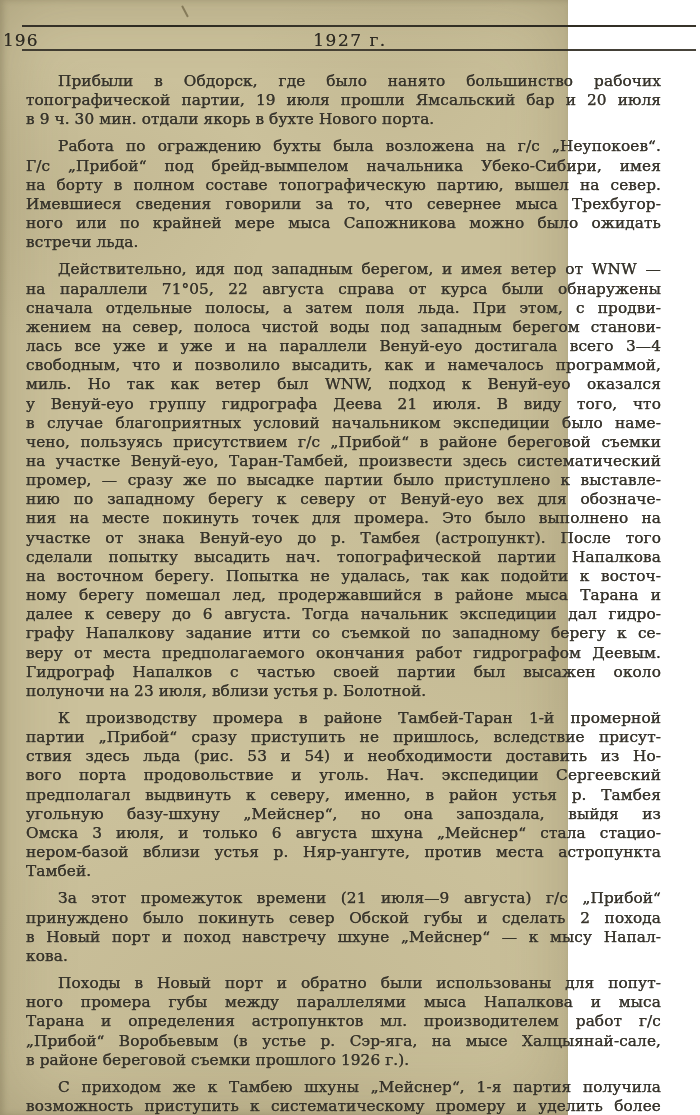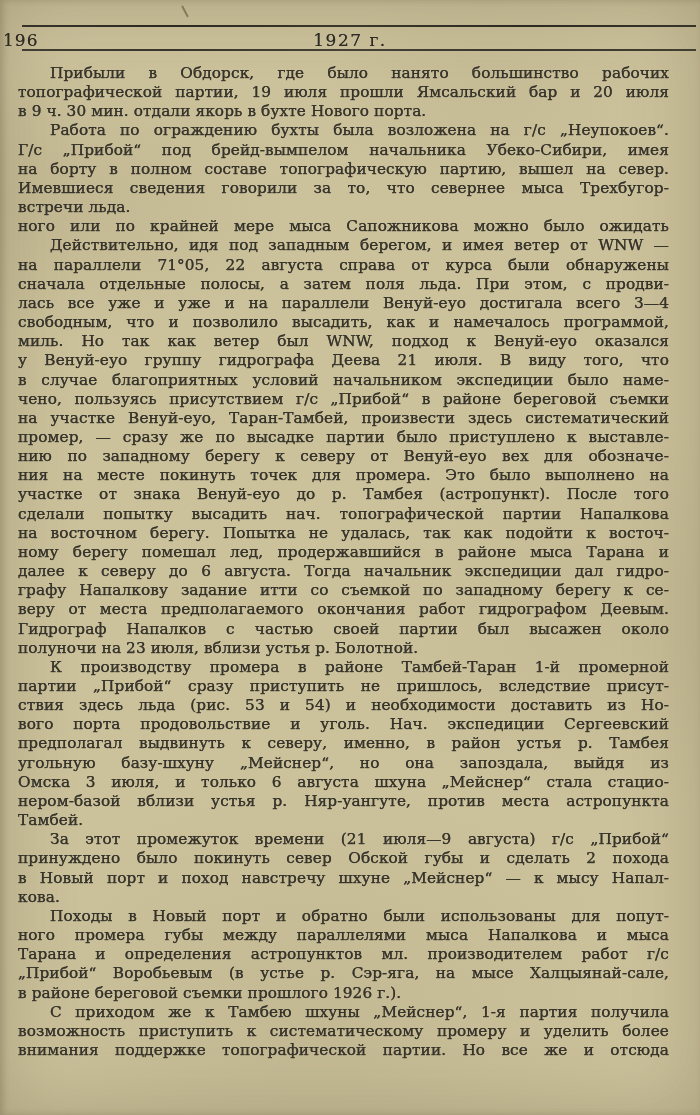--- a/index.html
+++ b/index.html
@@ -3,21 +3,21 @@
 <meta charset="utf-8">
 <style>
   html, body { margin: 0; padding: 0; }
   body {
     width: 700px; height: 1115px;
     font-family: "DejaVu Serif", serif;
     overflow: hidden;
   }
   .page {
     position: relative;
-    width: 700px; height: 1115px;
+    width: 568px; height: 1115px;
     background:
       radial-gradient(ellipse 320px 220px at 12% 18%, rgba(118,104,68,0.10), transparent 65%),
       radial-gradient(ellipse 420px 320px at 88% 55%, rgba(122,108,72,0.08), transparent 65%),
       radial-gradient(ellipse 520px 380px at 45% 92%, rgba(112,98,62,0.09), transparent 65%),
       radial-gradient(ellipse 260px 180px at 70% 8%, rgba(124,110,74,0.08), transparent 65%),
       #cbc19b;
     box-shadow: inset 0 0 75px rgba(90,79,48,0.28), inset 3px 0 6px rgba(80,70,42,0.25);
   }
   .scratch {
     position: absolute; left: 184px; top: 5px;
@@ -46,21 +46,21 @@
   }
   
   .text-block {
     position: absolute; left: 18px; top: 64px; width: 651px;
     color: #37342c;
     font-size: 15.3px;
     letter-spacing: 0.1px;
     text-shadow: 0 0 0.6px rgba(55,52,44,0.75);
     -webkit-text-stroke: 0.25px rgba(55,52,44,0.85);
   }
-  .para { margin: 0; }
+  .para { margin: 8px; }
   .line {
     line-height: 19.16px;
     height: 19.16px;
     text-align: justify;
     text-align-last: justify;
     overflow: visible;
   }
   .line.first { text-indent: 32px; }
   .line.end   { text-align-last: left; }
 </style>
@@ -81,27 +81,28 @@
       <div class="para">
         <div class="line first">Прибыли в Обдорск, где было нанято большинство рабочих</div>
         <div class="line">топографической партии, 19 июля прошли Ямсальский бар и 20 июля</div>
         <div class="line end">в 9 ч. 30 мин. отдали якорь в бухте Нового порта.</div>
       </div>
       <div class="para">
         <div class="line first">Работа по ограждению бухты была возложена на г/с „Неупокоев“.</div>
         <div class="line">Г/с „Прибой“ под брейд-вымпелом начальника Убеко-Сибири, имея</div>
         <div class="line">на борту в полном составе топографическую партию, вышел на север.</div>
         <div class="line">Имевшиеся сведения говорили за то, что севернее мыса Трехбугор-</div>
+        <div class="line">ного или по крайней мере мыса Сапожникова можно было ожидать</div>
         <div class="line end">встречи льда.</div>
-        <div class="line">ного или по крайней мере мыса Сапожникова можно было ожидать</div>
       </div>
       <div class="para">
         <div class="line first">Действительно, идя под западным берегом, и имея ветер от WNW —</div>
         <div class="line">на параллели 71°05, 22 августа справа от курса были обнаружены</div>
         <div class="line">сначала отдельные полосы, а затем поля льда. При этом, с продви-</div>
+        <div class="line">жением на север, полоса чистой воды под западным берегом станови-</div>
         <div class="line">лась все уже и уже и на параллели Венуй-еуо достигала всего 3—4</div>
         <div class="line">свободным, что и позволило высадить, как и намечалось программой,</div>
         <div class="line">миль. Но так как ветер был WNW, подход к Венуй-еуо оказался</div>
         <div class="line">у Венуй-еуо группу гидрографа Деева 21 июля. В виду того, что</div>
         <div class="line">в случае благоприятных условий начальником экспедиции было наме-</div>
         <div class="line">чено, пользуясь присутствием г/с „Прибой“ в районе береговой съемки</div>
         <div class="line">на участке Венуй-еуо, Таран-Тамбей, произвести здесь систематический</div>
         <div class="line">промер, — сразу же по высадке партии было приступлено к выставле-</div>
         <div class="line">нию по западному берегу к северу от Венуй-еуо вех для обозначе-</div>
         <div class="line">ния на месте покинуть точек для промера. Это было выполнено на</div>

